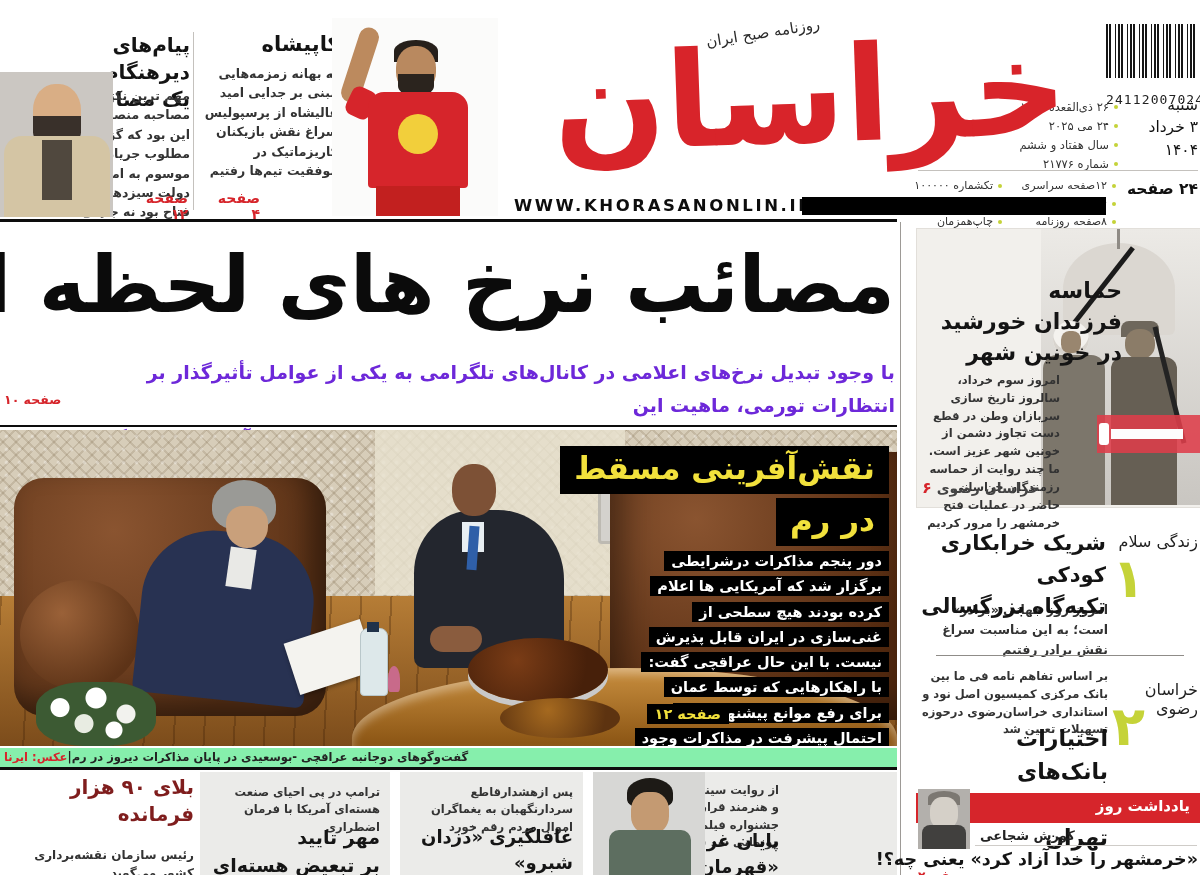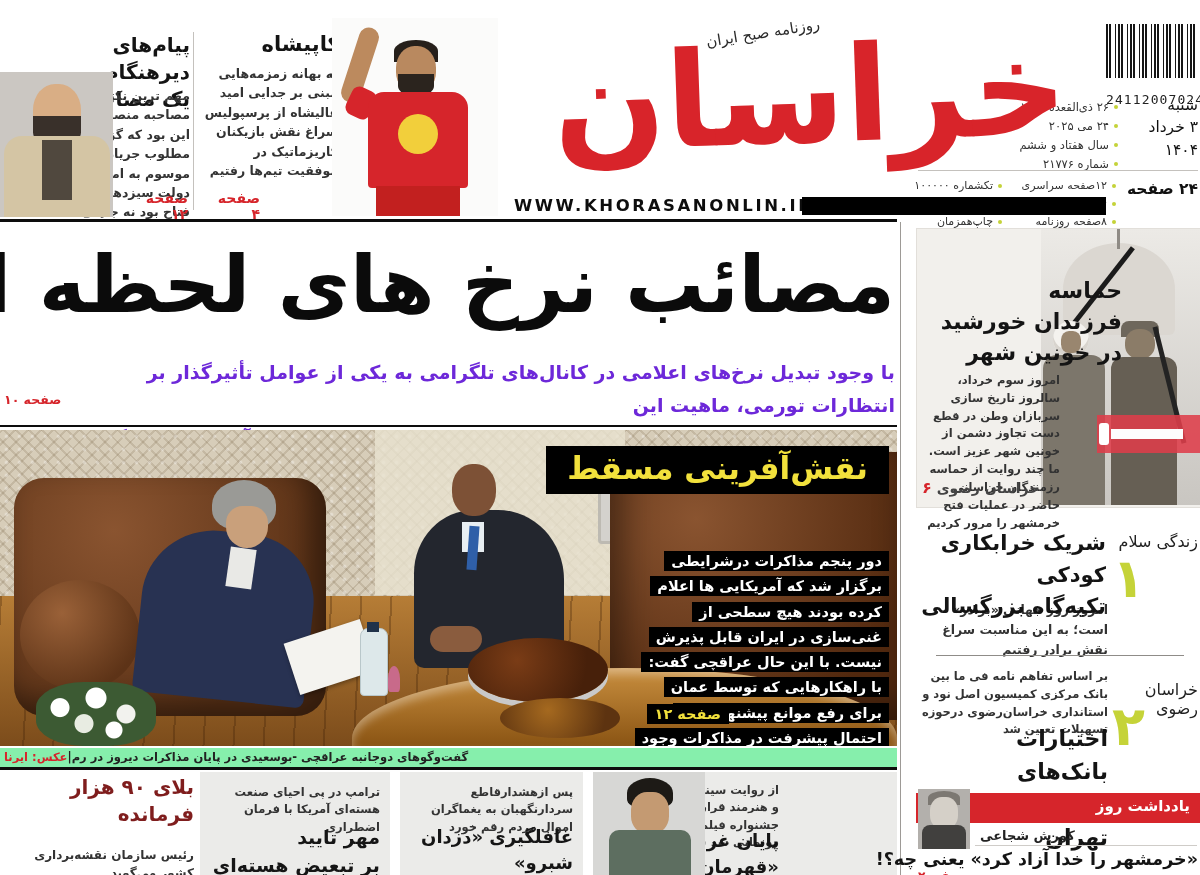--- a/index.html
+++ b/index.html
@@ -105,21 +105,21 @@
   #dates2{left:500px;top:268px;width:120px;height:40px;border-radius:50%;background:radial-gradient(circle at 40% 30%, #a5691f, #5d3310 75%);}
   #flowers{left:36px;top:252px;width:120px;height:64px;
      background:radial-gradient(circle at 20% 40%, #fff 9px, transparent 10px),
                 radial-gradient(circle at 50% 25%, #fff 10px, transparent 11px),
                 radial-gradient(circle at 75% 50%, #f2f2ee 9px, transparent 10px),
                 radial-gradient(circle at 40% 65%, #e8ece2 9px, transparent 10px),
                 radial-gradient(circle at 65% 75%, #fff 8px, transparent 9px),#3c5a33;border-radius:40%;}
   #tulip{left:388px;top:236px;width:12px;height:26px;background:#c86a8a;border-radius:50% 50% 20% 20%;}
 
   #ov-title{right:8px;top:16px;display:flex;flex-direction:column;align-items:flex-start;gap:4px;z-index:5;}
-  #ov-title .yline{background:#000;color:#f2e13c;font-weight:bold;font-size:31px;padding:3px 21px 6px;line-height:1.25;width:max-content;}
+  #ov-title .yline{background:#000;color:#f2e13c;font-weight:bold;font-size:31px;padding:3px 14px 6px;line-height:1.25;width:max-content;}
   #ov-body{right:8px;top:118px;width:252px;text-align:right;z-index:5;line-height:1.58;}
   #ov-body .strip{background:#000;color:#fff;font-weight:bold;font-size:14.5px;padding:2px 7px;
       -webkit-box-decoration-break:clone;box-decoration-break:clone;}
   #ov-page{right:168px;top:274px;z-index:5;}
   #ov-page .strip{background:#000;color:#f2e13c;font-weight:bold;font-size:14.5px;padding:2px 8px;}
 
   #caption{left:0;top:748px;width:897px;height:19px;background:#86efac;}
   #caption .cap{position:absolute;left:4px;top:2px;font-size:11.5px;font-weight:bold;white-space:nowrap;direction:rtl;color:#222;}
   #bottomrule{left:0;top:767px;width:897px;height:3px;background:#0d0d0d;}
 
@@ -283,20 +283,21 @@
     <div class="ph" id="table"></div>
     <div class="ph" id="bottle"></div>
     <div class="ph" id="bottle-cap"></div>
     <div class="ph" id="dates"></div>
     <div class="ph" id="dates2"></div>
     <div class="ph" id="flowers"></div>
     <div class="ph" id="tulip"></div>
 
     <div class="ph" id="ov-title">
       <div class="yline">نقش‌آفرینی مسقط</div>
+      <div class="yline">در رم</div>
     </div>
     <div class="ph" id="ov-body">
       <span class="strip">دور پنجم مذاکرات درشرایطی برگزار شد که آمریکایی ها اعلام کرده بودند هیچ سطحی از غنی‌سازی در ایران قابل پذیرش نیست. با این حال عراقچی گفت: با راهکارهایی که توسط عمان برای رفع موانع پیشنهاد شد، احتمال پیشرفت در مذاکرات وجود دارد</span>
     </div>
     <div class="ph" id="ov-page">
       <span class="strip">صفحه ۱۲</span>
     </div>
   </div>
 
   <div class="abs" id="caption">

